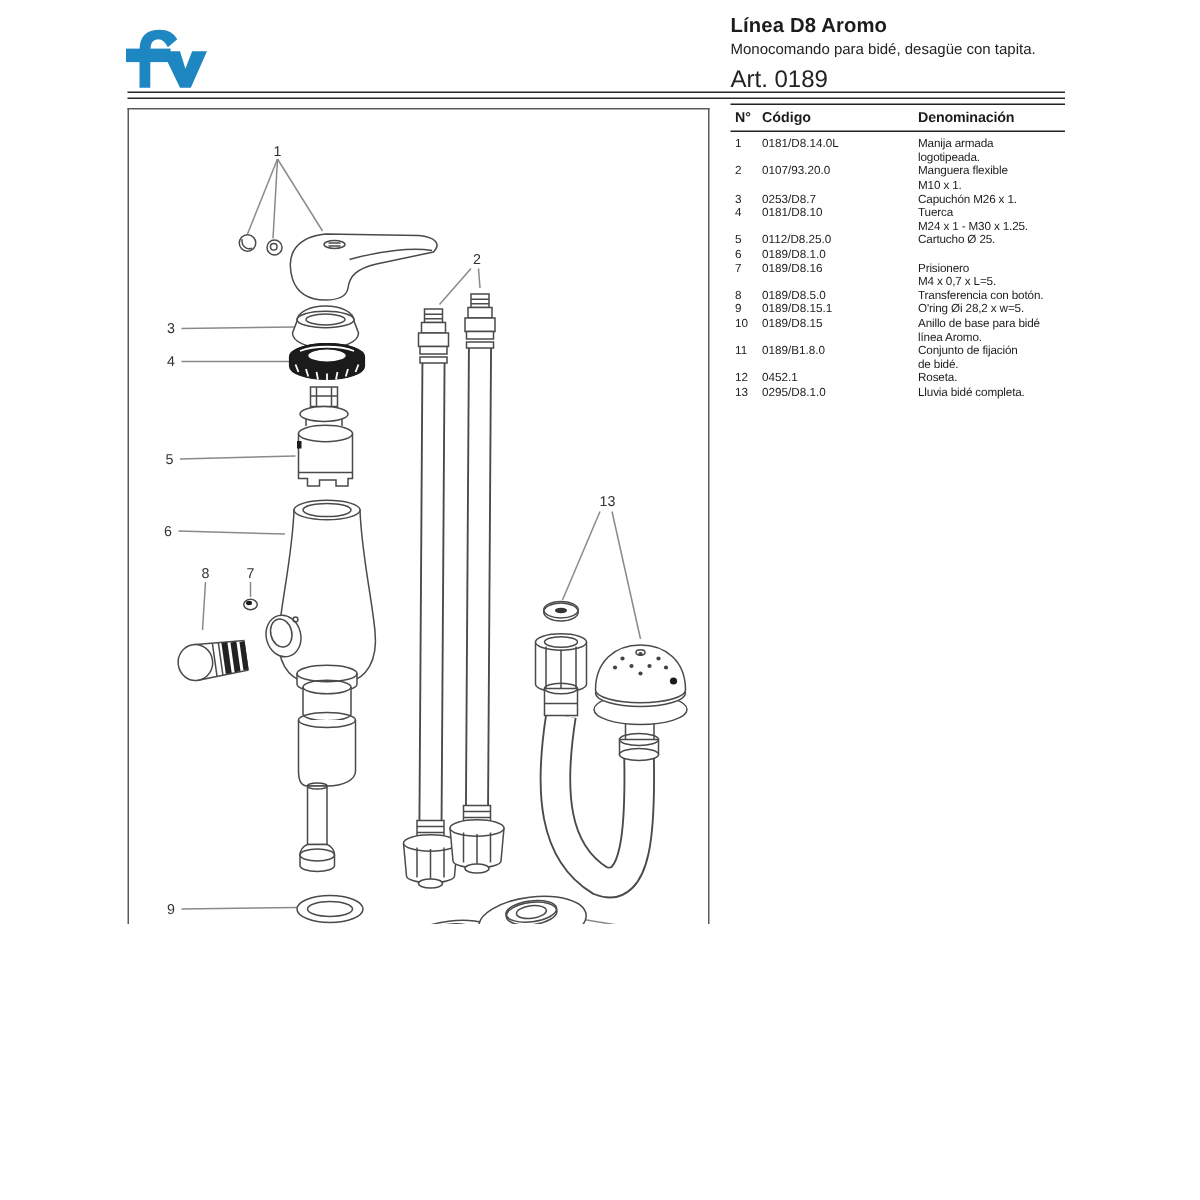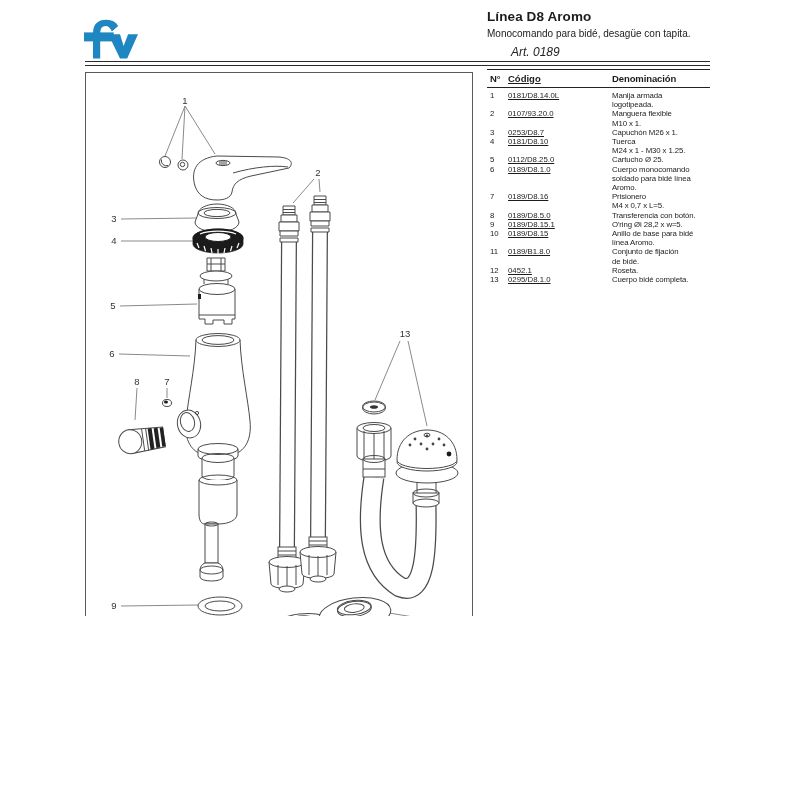--- a/index.html
+++ b/index.html
@@ -6,28 +6,28 @@
   .page{position:relative;width:800px;height:616px;background:#fff;overflow:hidden;
         font-family:"Liberation Sans","DejaVu Sans",sans-serif;color:#1c1c1c;}
   .logo{position:absolute;left:84px;top:13px;width:54px;height:46px;}
   .rule-top{position:absolute;left:85px;top:61px;width:625px;height:3px;
             border-top:1px solid #2a2a2a;border-bottom:1px solid #2a2a2a;}
   .diagram{position:absolute;left:85px;top:72px;width:388px;height:728px;
            border:1px solid #5a5a5a;border-bottom:none;box-sizing:border-box;}
   .diagram svg{display:block;width:100%;height:100%;}
   .title{position:absolute;left:487px;top:9px;font-size:13.5px;font-weight:bold;letter-spacing:.1px;}
   .subtitle{position:absolute;left:487px;top:28px;font-size:10px;color:#222;}
-  .art{position:absolute;left:511px;top:45px;font-size:12px;font-style:italic;color:#222;}
+  .art{position:absolute;left:487px;top:45px;font-size:16px;color:#222;}
   .ptable{position:absolute;left:487px;top:69px;width:223px;font-size:7.8px;line-height:9.2px;}
   .thead{display:flex;border-top:1px solid #222;border-bottom:1px solid #222;
          padding:4px 0 3px 0;font-size:9.5px;font-weight:bold;line-height:10px;}
   .tbody{padding-top:3px;}
   .trow{display:flex;align-items:flex-start;}
   .c-n{width:21px;padding-left:3px;box-sizing:border-box;flex:none;}
-  .c-cod{width:104px;flex:none;text-decoration:underline;}
+  .c-cod{width:104px;flex:none;}
   .c-den{flex:1;white-space:pre-line;letter-spacing:-.1px;}
   
   .ln{fill:none;stroke:#4a4a4a;stroke-width:1;}
   .fw{fill:#fff;stroke:#4a4a4a;stroke-width:1;}
   .dk{fill:#1b1b1b;stroke:#1b1b1b;stroke-width:.8;}
   .leader{stroke:#8a8a8a;stroke-width:1;fill:none;}
   .callout{font-family:"Liberation Sans",sans-serif;font-size:9.5px;fill:#333;}
   .tube-outer{stroke:#4a4a4a;stroke-width:16;fill:none;}
   .tube-inner{stroke:#fff;stroke-width:13.5;fill:none;}
   .t13-outer{stroke:#4a4a4a;stroke-width:21;fill:none;}
@@ -84,23 +84,20 @@
 M24 x 1 - M30 x 1.25.</div>
     </div>
         <div class="trow">
       <div class="c-n">5</div>
       <div class="c-cod">0112/D8.25.0</div>
       <div class="c-den">Cartucho Ø 25.</div>
     </div>
         <div class="trow">
       <div class="c-n">6</div>
       <div class="c-cod">0189/D8.1.0</div>
-      <div class="c-den">Cuerpo monocomando
-soldado para bidé línea
-Aromo.</div>
     </div>
         <div class="trow">
       <div class="c-n">7</div>
       <div class="c-cod">0189/D8.16</div>
       <div class="c-den">Prisionero
 M4 x 0,7 x L=5.</div>
     </div>
         <div class="trow">
       <div class="c-n">8</div>
       <div class="c-cod">0189/D8.5.0</div>
@@ -124,21 +121,21 @@
 de bidé.</div>
     </div>
         <div class="trow">
       <div class="c-n">12</div>
       <div class="c-cod">0452.1</div>
       <div class="c-den">Roseta.</div>
     </div>
         <div class="trow">
       <div class="c-n">13</div>
       <div class="c-cod">0295/D8.1.0</div>
-      <div class="c-den">Cuerpo bidé completa.</div>
+      <div class="c-den">Lluvia bidé completa.</div>
     </div>
       </div>
   </div>
 
   <div class="diagram">
     <svg viewBox="0 0 386 727">
 
       <g>
         <path class="leader" d="M99,33 L79,83"></path>
         <path class="leader" d="M99,33 L96,86"></path>

